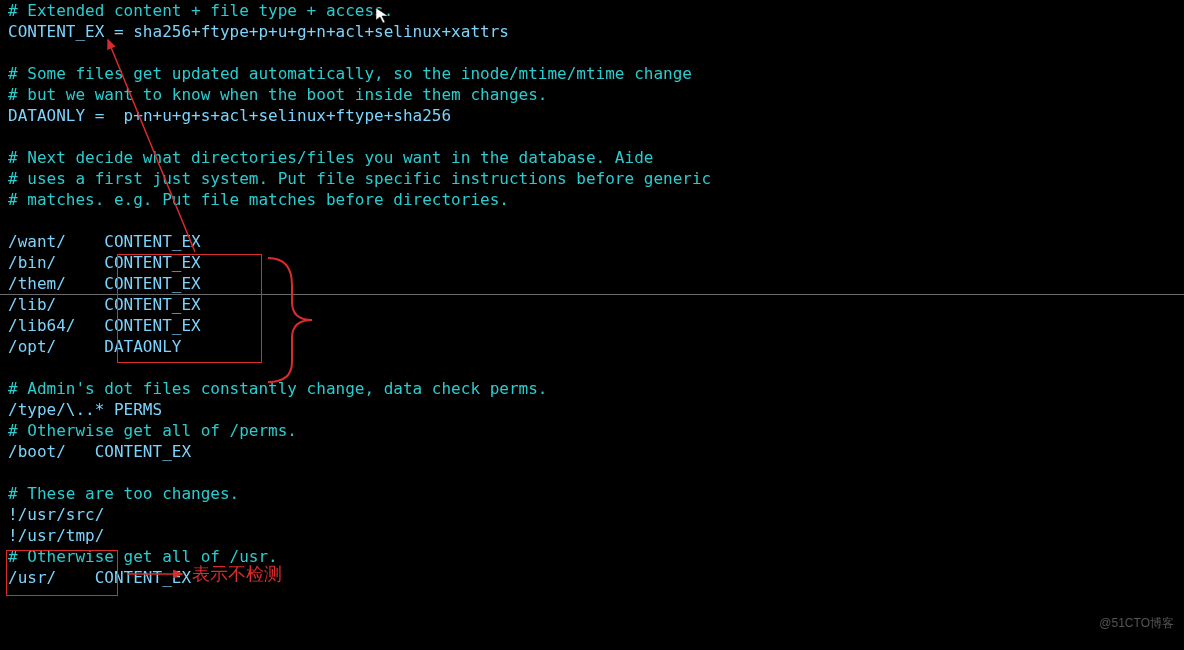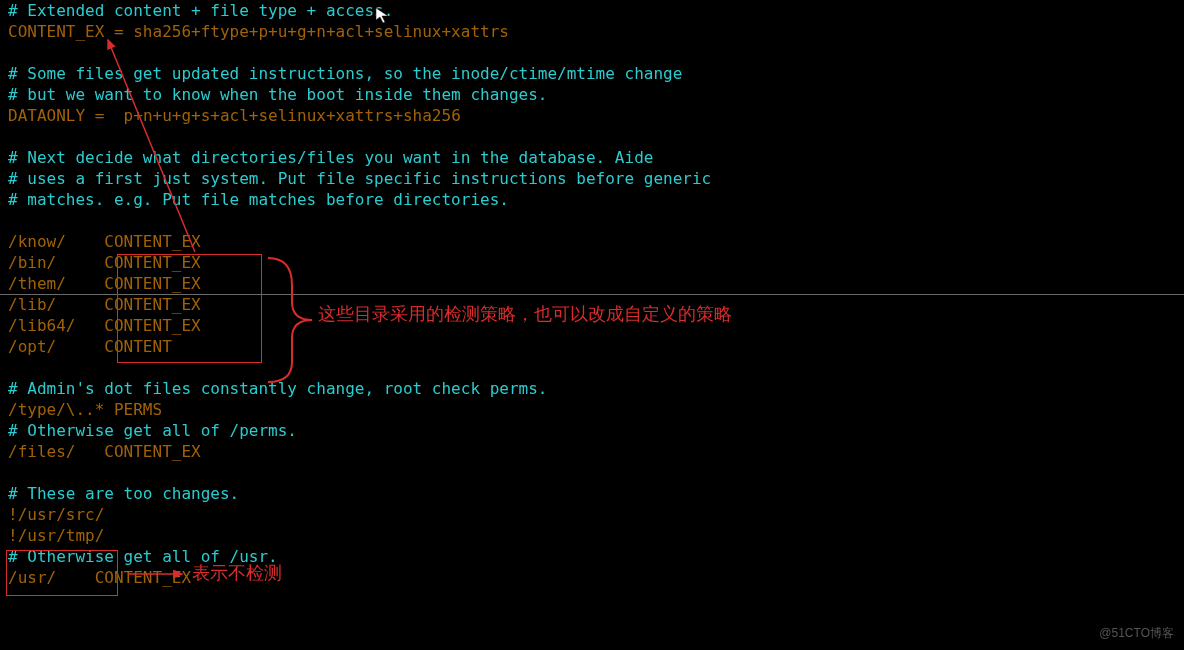--- a/index.html
+++ b/index.html
@@ -22,38 +22,38 @@
   pre.code {
     position: absolute;
     left: 8px;
     top: 0;
     margin: 0;
     padding: 0;
     white-space: pre;
     color: #888;
   }
   .c  { color: #2bcccf; }   
-  .d  { color: #a16207; }   
+  .d  { color: #7dd3fc; }   
   .annot {
     position: absolute;
     color: #d92c2c;
     font-family: "SimSun", "Microsoft YaHei", sans-serif;
     font-size: 18px;
     white-space: nowrap;
   }
   .redbox {
     position: absolute;
     border: 1px solid #d92c2c;
     background: transparent;
     pointer-events: none;
   }
   .watermark {
     position: absolute;
     right: 10px;
-    bottom: 6px;
+    bottom: 16px;
     color: #555;
     font-size: 12px;
     font-family: sans-serif;
   }
   .hr {
     position: absolute;
     left: 0;
     width: 1184px;
     height: 1px;
     background: #6b6b6b;
@@ -66,56 +66,55 @@
   }
 </style>
 </head>
 <body>
 
 <div class="page">
 
 <pre class="code"><span class="c"># Extended content + file type + access.</span>
 <span class="d">CONTENT_EX = sha256+ftype+p+u+g+n+acl+selinux+xattrs</span>
 
-<span class="c"># Some files get updated instructions, so the inode/ctime/mtime change</span>
+<span class="c"># Some files get updated automatically, so the inode/mtime/mtime change</span>
 <span class="c"># but we want to know when the boot inside them changes.</span>
-<span class="d">DATAONLY = </span> <span class="d">p+n+u+g+s+acl+selinux+xattrs+sha256</span>
+<span class="d">DATAONLY = </span> <span class="d">p+n+u+g+s+acl+selinux+ftype+sha256</span>
 
 <span class="c"># Next decide what directories/files you want in the database. Aide</span>
 <span class="c"># uses a first just system. Put file specific instructions before generic</span>
 <span class="c"># matches. e.g. Put file matches before directories.</span>
 
-<span class="d">/know/    CONTENT_EX</span>
+<span class="d">/want/    CONTENT_EX</span>
 <span class="d">/bin/     CONTENT_EX</span>
 <span class="d">/them/    CONTENT_EX</span>
 <span class="d">/lib/     CONTENT_EX</span>
 <span class="d">/lib64/   CONTENT_EX</span>
-<span class="d">/opt/     CONTENT</span>
+<span class="d">/opt/     DATAONLY</span>
 
-<span class="c"># Admin's dot files constantly change, root check perms.</span>
+<span class="c"># Admin's dot files constantly change, data check perms.</span>
 <span class="d">/type/\..* PERMS</span>
 <span class="c"># Otherwise get all of /perms.</span>
-<span class="d">/files/   CONTENT_EX</span>
+<span class="d">/boot/   CONTENT_EX</span>
 
 <span class="c"># These are too changes.</span>
 <span class="d">!/usr/src/</span>
 <span class="d">!/usr/tmp/</span>
 <span class="c"># Otherwise get all of /usr.</span>
 <span class="d">/usr/    CONTENT_EX</span>
 </pre>
 
   <div class="hr" style="top:294px;"></div>
 
   <div class="redbox" style="left:117px; top:254px; width:143px; height:107px;"></div>
 
   <div class="redbox" style="left:6px; top:550px; width:110px; height:44px;"></div>
 
-  <div class="annot" style="left:318px; top:304px;">这些目录采用的检测策略，也可以改成自定义的策略</div>
 
-  <div class="annot" style="left:192px; top:564px;font-family:Liberation Mono, monospace;">表示不检测</div>
+  <div class="annot" style="left:192px; top:564px;">表示不检测</div>
 
   <svg class="anno">
     <defs>
       <marker id="arrowhead" markerWidth="8" markerHeight="8" refX="6" refY="3" orient="auto">
         <path d="M0,0 L7,3 L0,6 Z" fill="#d92c2c"></path>
       </marker>
     </defs>
 
     <line x1="195" y1="252" x2="108" y2="40" stroke="#d92c2c" stroke-width="1.5" marker-end="url(#arrowhead)"></line>
 

